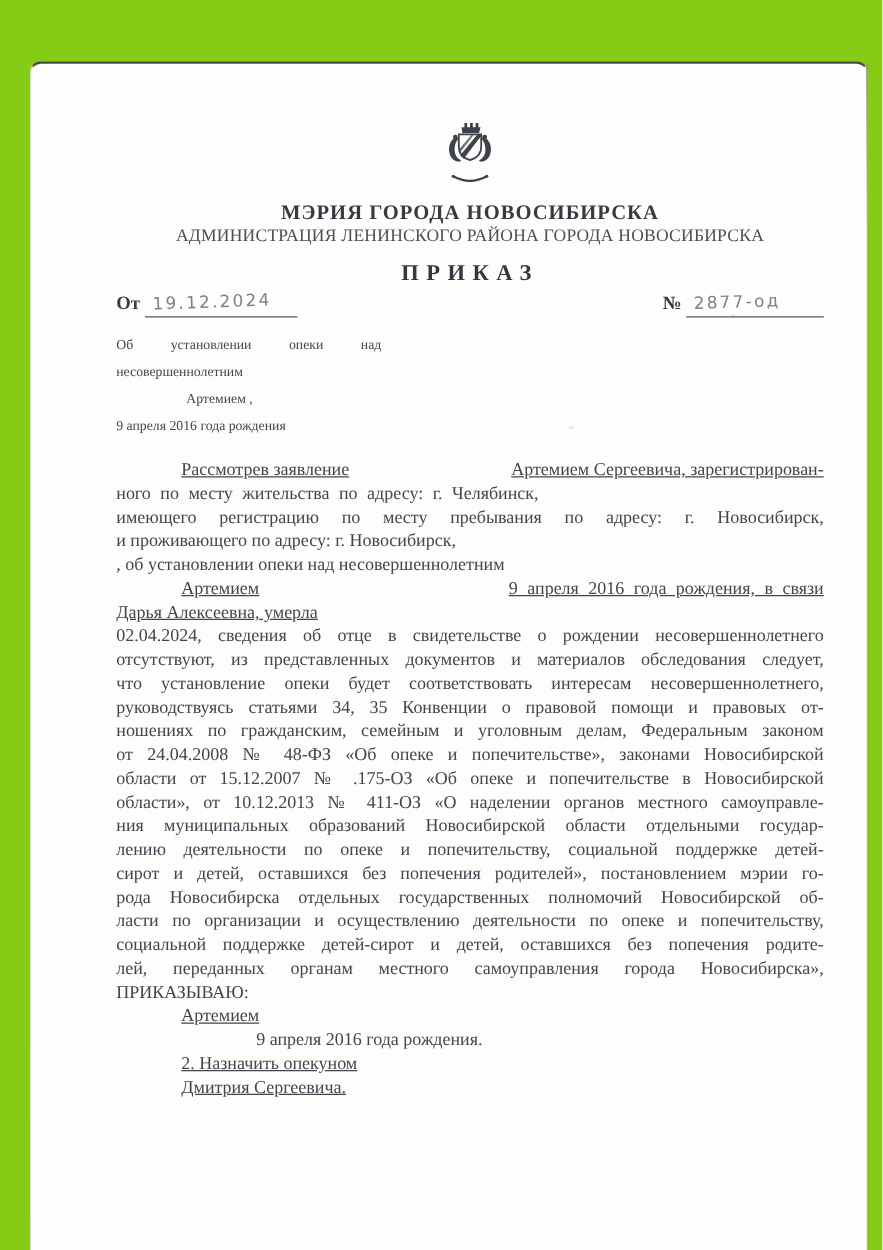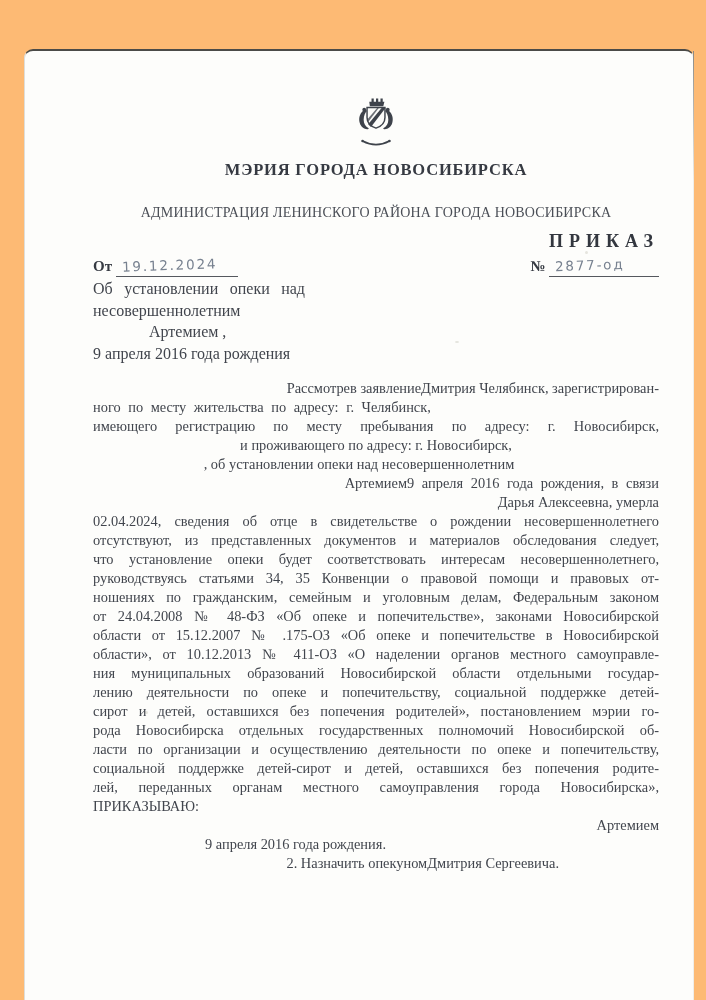--- a/index.html
+++ b/index.html
@@ -1,49 +1,49 @@
 <!DOCTYPE html>
 <html><head>
 <meta charset="utf-8">
 <style>
   html,body{margin:0;padding:0;background:#ffffff;}
-  .page{position:relative;width:706px;height:1000px;background:#fdba74;overflow:hidden;
+  .page{position:relative;width:706px;height:1000px;background:#84cc16;overflow:hidden;
         font-family:"Liberation Serif",serif;color:#41454d;}
   .scan{position:absolute;left:24px;top:49px;width:668px;height:951px;
         border-top:2px solid #4b4b48;border-left:1px solid #dededa;border-right:1px solid #efeee9;
         border-radius:9px 9px 0 0;background:#fdfdfb;}
   .scan::after{content:"";position:absolute;right:-1px;top:0;width:1px;height:130px;
         background:linear-gradient(#8a8a86,rgba(255,255,255,0));}
   .speck{position:absolute;border-radius:50%;background:#dcdad2;opacity:.7;}
   .doc{position:absolute;left:68px;top:0;width:566px;}
   .emblem{margin:44px auto 0;width:56px;height:54px;}
   .h1{margin-top:11px;text-align:center;font-weight:bold;font-size:16.5px;line-height:20px;
       letter-spacing:.8px;color:#363a42;}
-  .h2{margin-top:24px;text-align:center;font-size:14px;line-height:17px;letter-spacing:.2px;color:#4a4e56;}
-  .h3{margin-top:9px;text-align:right;font-weight:bold;font-size:18px;line-height:22px;
+  .h2{margin-top:1px;text-align:center;font-size:14px;line-height:17px;letter-spacing:.2px;color:#4a4e56;}
+  .h3{margin-top:9px;text-align:center;font-weight:bold;font-size:18px;line-height:22px;
       letter-spacing:6px;color:#33373f;}
   .meta{margin-top:6px;display:flex;justify-content:space-between;align-items:flex-end;font-size:15px;}
   .mlabel{font-weight:bold;color:#363a42;}
   .uline{display:inline-block;border-bottom:1.4px solid #55585e;padding:0 4px 1px 6px;text-align:left;}
   .w120{min-width:112px;}
   .w112{min-width:100px;}
   .hw{display:inline-block;font-family:"DejaVu Sans",sans-serif;font-size:13.5px;color:#788290;
       letter-spacing:1.8px;transform:rotate(-2deg) translateY(-1px);}
-  .subject{margin-top:1px;font-size:16px;}
+  .subject{margin-top:12px;font-size:11px;}
   .sl{height:21.5px;line-height:21.5px;}
   .w212{width:212px;}
   .pl56{padding-left:56px;}
   .bodytext{margin-top:15px;font-size:14.4px;}
   .ln{height:19px;line-height:19px;white-space:nowrap;}
   .jl{text-align:justify;text-align-last:justify;white-space:normal;}
-  .sp{display:flex;justify-content:flex-end;}
+  .sp{display:flex;justify-content:space-between;text-decoration:underline;}
   .ind{padding-left:52px;}
-  .rt{text-align:center;}
+  .rt{text-align:left;}
   .pr34{padding-right:34px;}
-  .pr100{padding-right:100px;}
+  .pr100{padding-right:100px;flex-direction:column;}
   .pl112{padding-left:112px;}
   .ws{word-spacing:4px;}
 </style>
 </head>
 <body>
 
 <div class="page">
   <div class="scan">
     <span class="speck" style="left:560px;top:200px;width:3px;height:3px;"></span>
     <span class="speck" style="left:430px;top:290px;width:4px;height:2px;"></span>
@@ -87,21 +87,21 @@
       <div class="subject">
         <div class="sl jl w212">Об установлении опеки над</div>
         <div class="sl">несовершеннолетним</div>
         <div class="sl pl56">Артемием ,</div>
         <div class="sl">9 апреля 2016 года рождения</div>
       </div>
 
       <div class="bodytext">
         <div class="ln sp ind">
             <span>Рассмотрев заявление</span>
-            <span>Дмитрия Челябинск, зарегистрирован-</span>
+            <span>Артемием Сергеевича, зарегистрирован-</span>
           </div>
         <div class="ln ws">ного по месту жительства по адресу: г. Челябинск,</div>
         <div class="ln jl">имеющего регистрацию по месту пребывания по адресу: г. Новосибирск,</div>
         <div class="ln rt">и проживающего по адресу: г. Новосибирск,</div>
         <div class="ln rt pr34">, об установлении опеки над несовершеннолетним</div>
         <div class="ln sp ind">
             <span>Артемием</span>
             <span class="ws">9 апреля 2016 года рождения, в связи</span>
           </div>
         <div class="ln sp">

